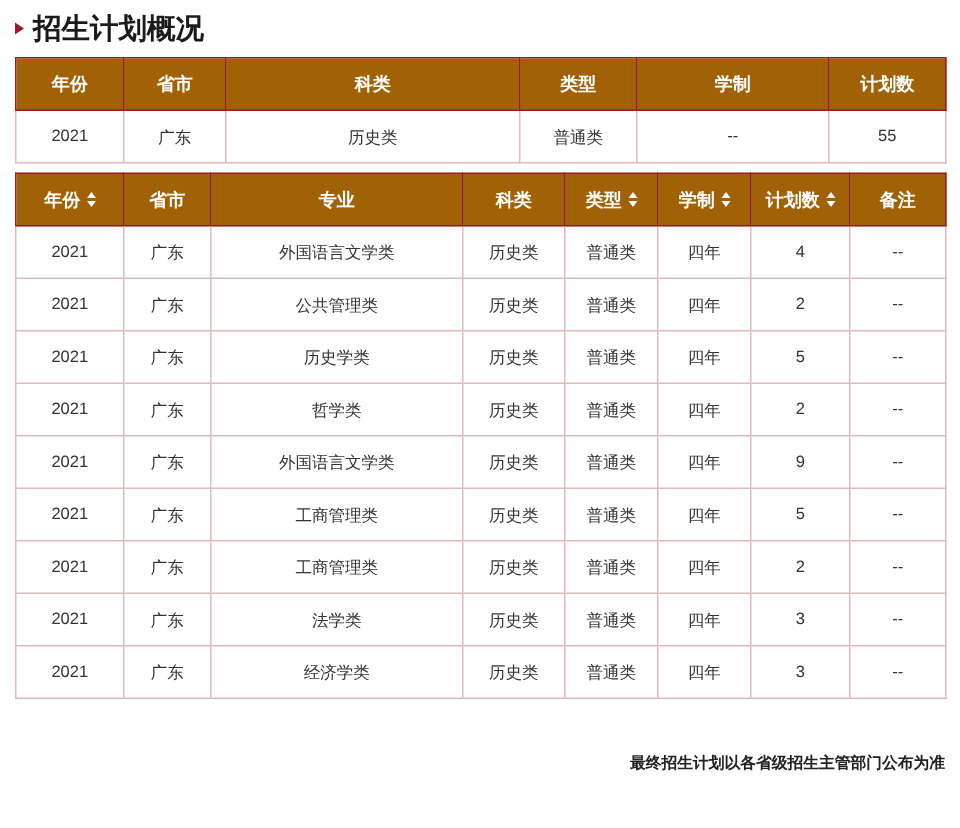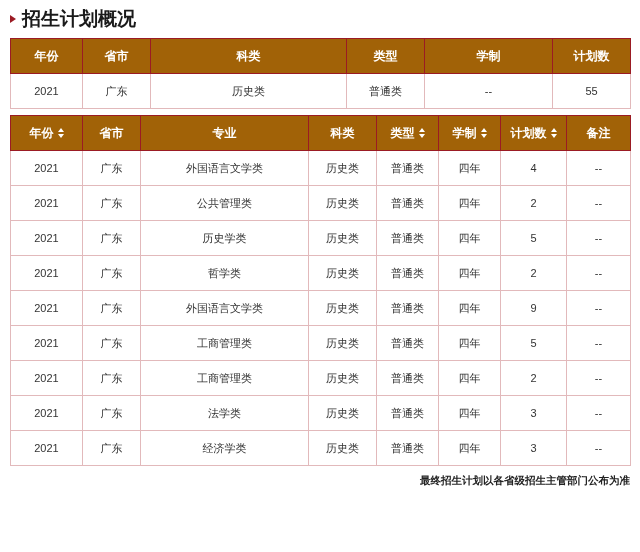--- a/index.html
+++ b/index.html
@@ -91,20 +91,21 @@
     border-right: 3px solid transparent;
     border-top: 4px solid #ffffff;
   }
   .spacer-sm { height: 6px; }
   .footnote {
     text-align: right;
     font-size: 10.5px;
     color: #222222;
     font-weight: bold;
     padding: 8px 10px 0 0;
+    margin-top: 28px;
   }
   .tbl1 col.c0 { width: 72px; }
   .tbl1 col.c1 { width: 68px; }
   .tbl1 col.c2 { width: 196px; }
   .tbl1 col.c3 { width: 78px; }
   .tbl1 col.c4 { width: 128px; }
   .tbl1 col.c5 { width: 78px; }
 
   .tbl2 col.d0 { width: 72px; }
   .tbl2 col.d1 { width: 58px; }

